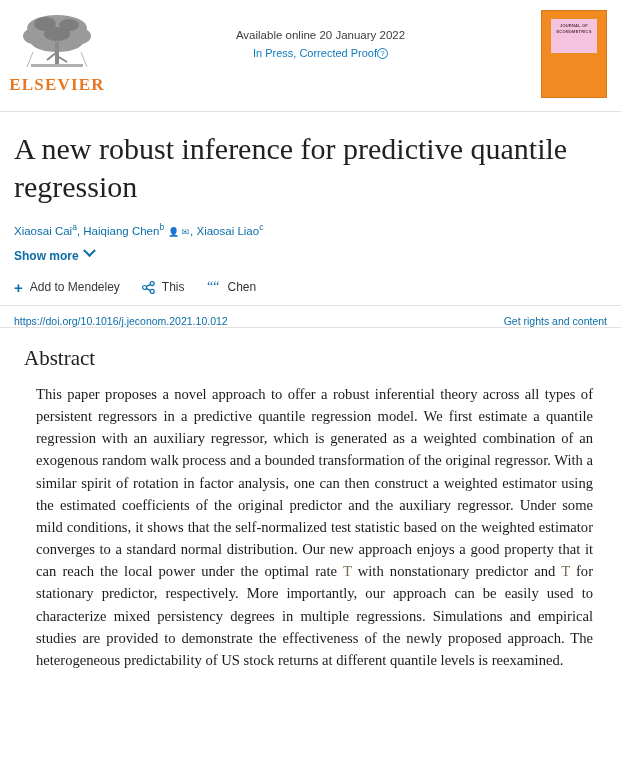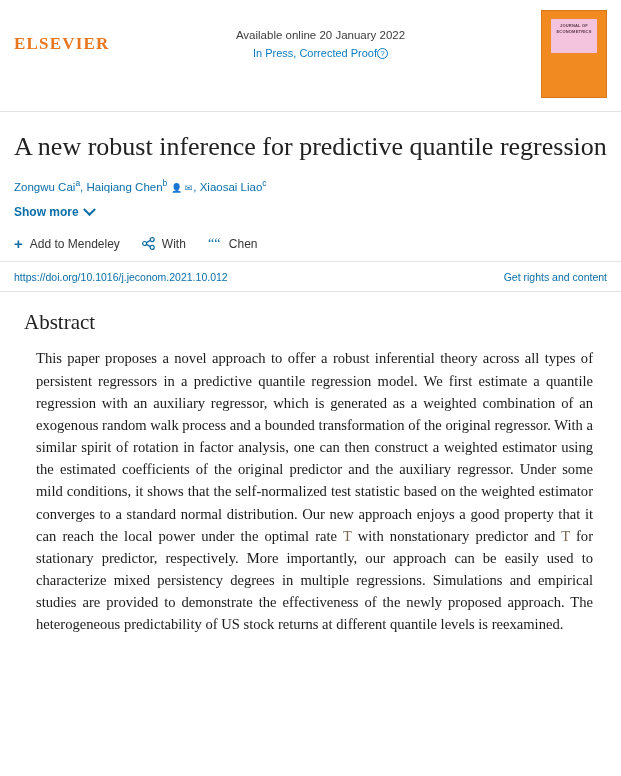--- a/index.html
+++ b/index.html
@@ -28,21 +28,21 @@
     align-items: flex-start;
     justify-content: space-between;
     padding: 10px 14px 6px 14px;
     border-bottom: 1px solid #e3e3e3;
     height: 112px;
   }
   .brand {
     width: 86px;
     flex: 0 0 86px;
     display: flex;
-    flex-direction: row;
+    flex-direction: column;
     align-items: center;
     padding-top: 2px;
   }
   .brand-tree {
     width: 72px;
     height: 62px;
     display: block;
   }
   .brand-word {
     font-family: "Liberation Serif", serif;
@@ -114,21 +114,21 @@
   }
   .cover-inner b { display: block; font-size: 4px; }
 
   
   .title-wrap {
     padding: 18px 14px 0 14px;
   }
   h1.article-title {
     font-family: "Liberation Serif", serif;
     font-weight: normal;
-    font-size: 26px;
+    font-size: 30px;
     line-height: 1.28;
     color: #212121;
     margin: 0;
   }
 
   
   .authors {
     padding: 14px 14px 0 14px;
     font-size: 11.5px;
     color: #0b6ea8;
@@ -142,21 +142,20 @@
     font-size: 9px;
     margin: 0 1px;
     cursor: pointer;
   }
   .show-more {
     padding: 9px 14px 0 14px;
     font-size: 12px;
     color: #0b6ea8;
     font-weight: bold;
     display: inline-flex;
-    align-items: center;
     gap: 6px;
     cursor: pointer;
   }
   .chev {
     display: inline-block;
     width: 9px; height: 9px;
     border-right: 2px solid #0b6ea8;
     border-bottom: 2px solid #0b6ea8;
     transform: rotate(45deg) translate(-2px,-2px);
   }
@@ -184,21 +183,21 @@
     display: inline-block;
   }
   .ic-plus { font-size: 15px; font-weight: bold; }
   .ic-share svg, .ic-cite svg { display: block; }
 
   
   .doi-row {
     display: flex;
     align-items: flex-end;
     justify-content: space-between;
-    padding: 9px 14px 8px 14px;
+    padding: 9px 14px 0 14px;
     border-bottom: 1px solid #e3e3e3;
     font-size: 10.5px;
   }
   .doi-link { color: #0b6ea8; cursor: pointer; }
   .rights-link { color: #0b6ea8; cursor: pointer; font-size: 10.5px; margin-left: 24px; }
 
   
   .abstract-wrap {
     padding: 18px 16px 0 24px;
   }
@@ -267,21 +266,21 @@
     </div>
   </div>
 
   
   <div class="title-wrap">
     <h1 class="article-title">A new robust inference for predictive quantile regression</h1>
   </div>
 
   
   <div class="authors">
-    <span><span>Zongwu Cai</span><span class="aff">a</span></span><span class="sep">, </span><span><span>Haiqiang Chen</span><span class="aff">b</span></span>
+    <span><span>Xiaosai Cai</span><span class="aff">a</span></span><span class="sep">, </span><span><span>Haiqiang Chen</span><span class="aff">b</span></span>
     <span class="icon-person">👤</span><span class="icon-mail">✉</span><span class="sep">, </span><span><span>Xiaosai Liao</span><span class="aff">c</span></span>
   </div>
 
   <div class="show-more">
     <span>Show more</span>
     <span class="chev"></span>
   </div>
 
   
   <div class="actions">
@@ -291,21 +290,21 @@
     </div>
     <div class="action">
       <span class="ic ic-share">
         <svg width="13" height="13" viewBox="0 0 13 13">
           <circle cx="10.2" cy="2.6" r="2" fill="none" stroke="#0b6ea8" stroke-width="1.2"></circle>
           <circle cx="2.6" cy="6.5" r="2" fill="none" stroke="#0b6ea8" stroke-width="1.2"></circle>
           <circle cx="10.2" cy="10.4" r="2" fill="none" stroke="#0b6ea8" stroke-width="1.2"></circle>
           <path d="M4.4 5.6 L8.4 3.4 M4.4 7.4 L8.4 9.6" stroke="#0b6ea8" stroke-width="1.2" fill="none"></path>
         </svg>
       </span>
-      <span>With</span>
+      <span>This</span>
     </div>
     <div class="action">
       <span class="ic ic-cite">
         <svg width="14" height="12" viewBox="0 0 14 12">
           <text x="0" y="10" font-family="Liberation Serif, serif" font-size="14" fill="#0b6ea8">““</text>
         </svg>
       </span>
       <span>Chen</span>
     </div>
   </div>

